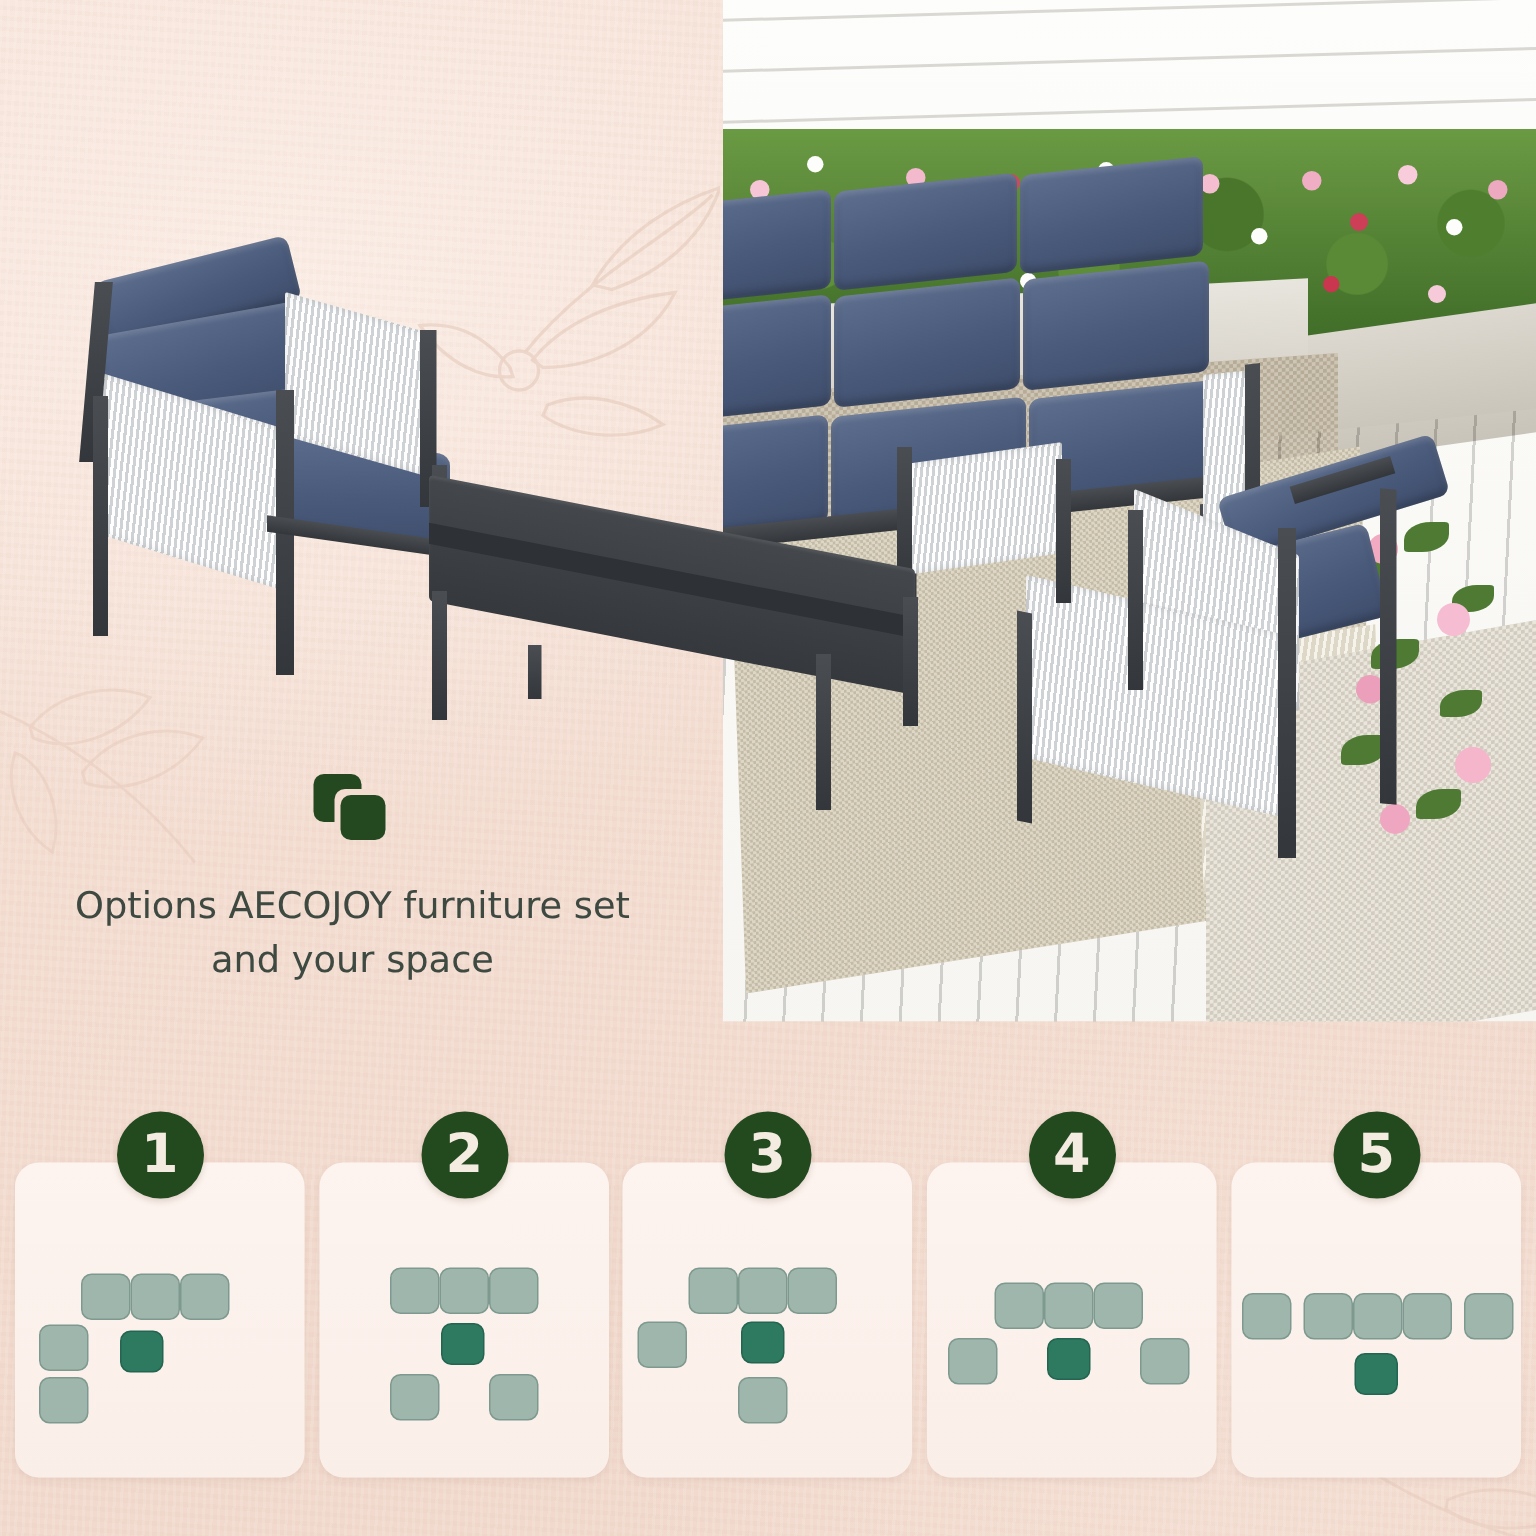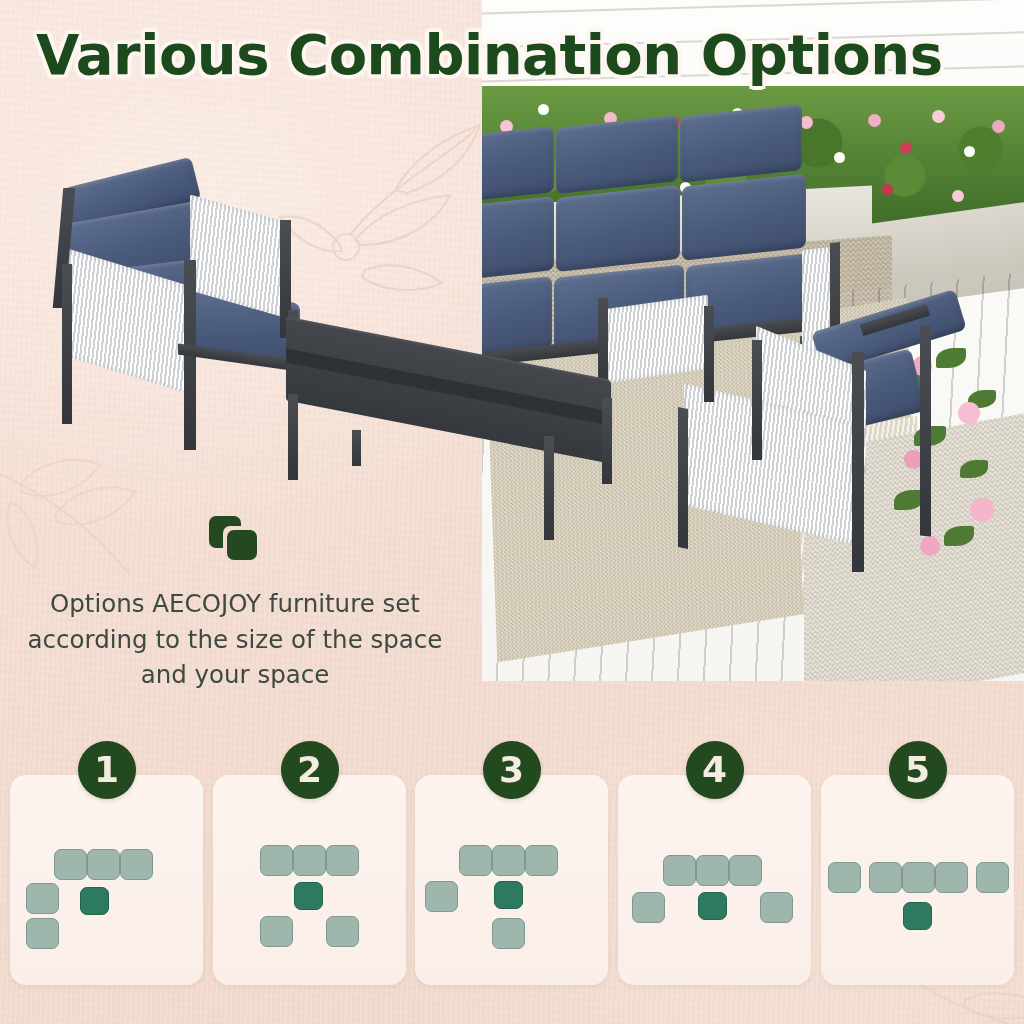--- a/index.html
+++ b/index.html
@@ -248,30 +248,28 @@
          background:linear-gradient(180deg,#44474b,#35383c);transform:skewY(11deg);border-radius:3px;
          box-shadow:inset 0 2px 2px rgba(255,255,255,.08)"></div>
     <div style="position:absolute;left:0;top:40px;width:324px;height:14px;
          background:#2e3135;transform:skewY(11deg)"></div>
     <div class="metal" style="position:absolute;left:2px;top:54px;width:10px;height:86px"></div>
     <div class="metal" style="position:absolute;left:66px;top:90px;width:9px;height:36px"></div>
     <div class="metal" style="position:absolute;left:258px;top:96px;width:10px;height:104px"></div>
     <div class="metal" style="position:absolute;left:316px;top:58px;width:10px;height:86px"></div>
   </div>
 
-  <div class="title">Various Combination Options</div>
 
   <div class="capwrap">
     <div class="logo-mark">
       <div class="logo-sq sq-a"></div>
       <div class="logo-sq sq-b"></div>
     </div>
     <div class="caption">
       <div>Options AECOJOY furniture set</div>
-      <div>according to the size of the space</div>
       <div>and your space</div>
     </div>
   </div>
 
   <div class="cards">
       <div class="card" style="left: 10px;">
         <div class="badge">1</div>
         <div class="grid">
           <div class="seat" style="left: 44px; top: 16px; width: 33px; height: 31px;"></div>
           <div class="seat" style="left: 77px; top: 16px; width: 33px; height: 31px;"></div>

